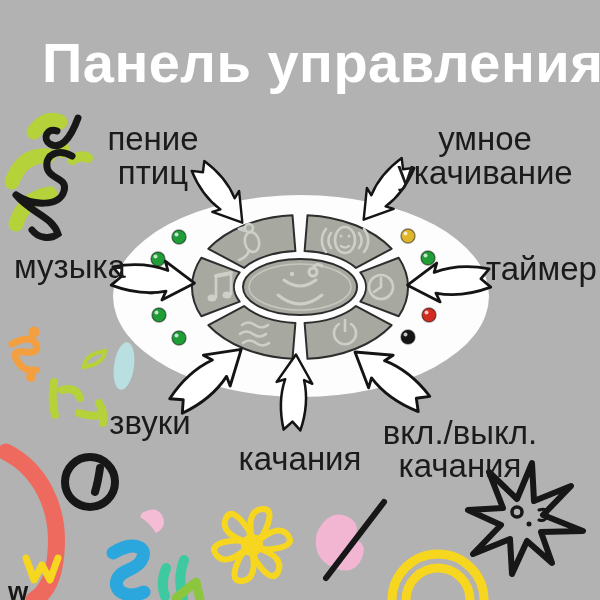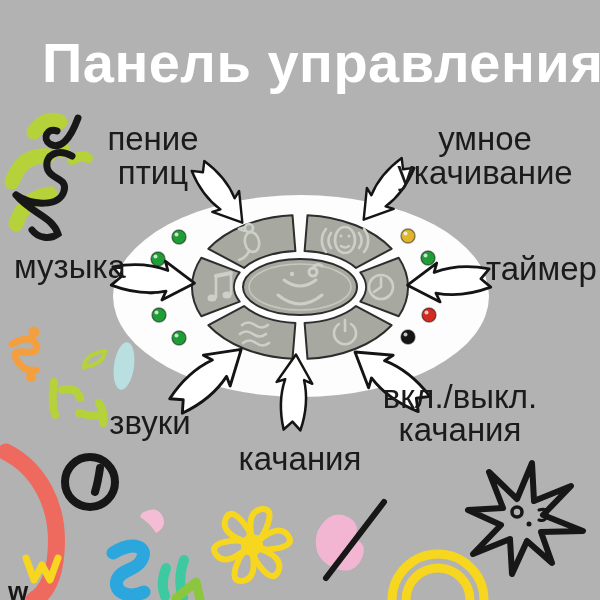--- a/index.html
+++ b/index.html
@@ -53,21 +53,21 @@
 </div>
 <div class="callout left-align" style="left:486px;top:252px;width:100px;text-align:center;">
   <div>таймер</div>
 </div>
 <div class="callout" style="left:80px;top:405px;width:140px;line-height:36px;">
   <div>звуки</div>
 </div>
 <div class="callout" style="left:220px;top:442px;width:160px;line-height:33px;">
   <div>качания</div>
 </div>
-<div class="callout" style="left:380px;top:380px;width:160px;line-height:33px;text-align:center;">
+<div class="callout" style="left:380px;top:416px;width:160px;line-height:33px;text-align:center;">
   <div>вкл./выкл.</div>
   <div>качания</div>
 </div>
 
 <div class="corner-letter">w</div>
 
 <svg width="600" height="600" viewBox="0 0 600 600">
 
   <g>
     <g stroke="#b5d23a" stroke-width="15" stroke-linecap="round" fill="none">

